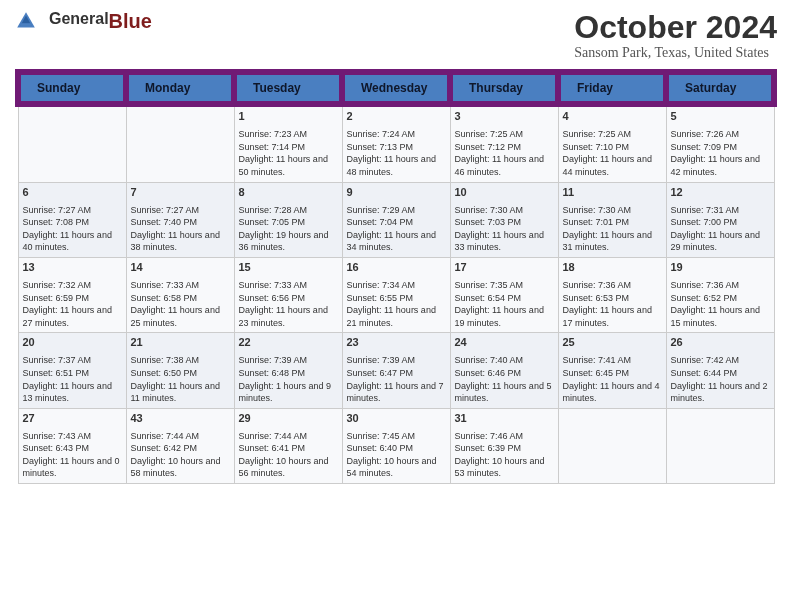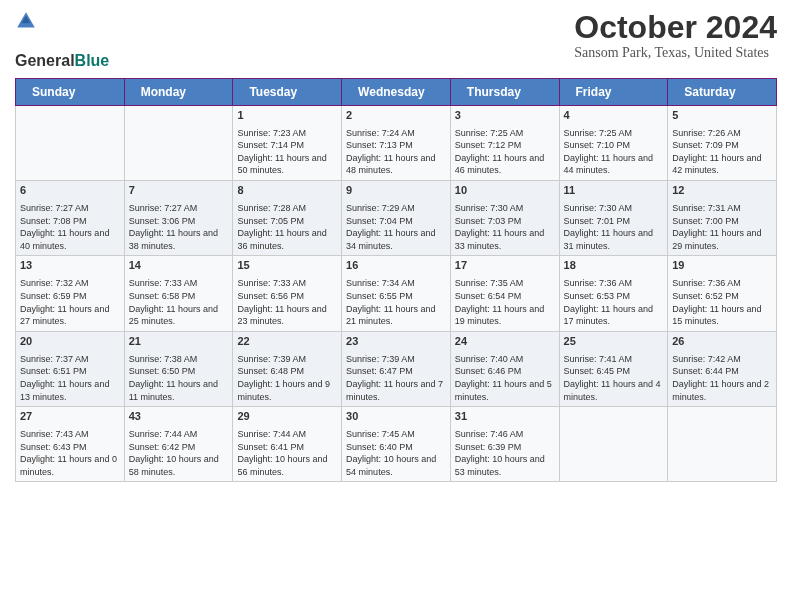--- a/index.html
+++ b/index.html
@@ -17,34 +17,33 @@
       padding: 10px 15px 10px 15px;
     }
     .header {
       display: flex;
       justify-content: space-between;
       align-items: flex-start;
       margin-bottom: 8px;
     }
     .logo {
       display: flex;
-      align-items: flex-start;
-      gap: 20px;
-      flex-direction: column;
+      align-items: center;
+      gap: 12px;
     }
     .logo-text-general {
       font-size: 16px;
       font-weight: bold;
       color: #333;
       line-height: 1.1;
     }
     .logo-text-blue {
-      font-size: 16px;
-      font-weight: bold;
-      color: #0f766e;
+      font-size: 20px;
+      font-weight: bold;
+      color: #7f1d1d;
       line-height: 1.1;
     }
     .logo-icon {
       width: 22px;
       height: 22px;
     }
     .title-block {
       text-align: left;
     }
     .main-title {
@@ -58,26 +57,26 @@
       color: #555;
       font-family: Liberation Serif, serif;
     }
     table {
       width: 100%;
       border-collapse: collapse;
       table-layout: fixed;
     }
     thead tr th {
       background: #4a7fc1;
-      color: #ffffff;
+      color: #0f172a;
       font-size: 12px;
       font-weight: bold;
       padding: 6px 16px;
       text-align: left;
-      border: 1px solid #701a75;
+      border: 6px solid #701a75;
     }
     tbody tr td {
       vertical-align: top;
       border: 1px solid #ccc;
       padding: 3px 4px;
       font-size: 9.5px;
       color: #333;
       background: #fff;
       min-height: 70px;
     }
@@ -167,25 +166,25 @@
             <div class="day-info"><span>Sunrise: 7:26 AM</span><br><span>Sunset: 7:09 PM</span><br><span>Daylight: 11 hours and 42 minutes.</span></div>
           </td>
         </tr>
         <tr>
           <td>
             <span class="day-number">6</span>
             <div class="day-info"><span>Sunrise: 7:27 AM</span><br><span>Sunset: 7:08 PM</span><br><span>Daylight: 11 hours and 40 minutes.</span></div>
           </td>
           <td>
             <span class="day-number">7</span>
-            <div class="day-info"><span>Sunrise: 7:27 AM</span><br><span>Sunset: 3:06 PM</span><br><span>Daylight: 11 hours and 38 minutes.</span></div>
+            <div class="day-info"><span>Sunrise: 7:27 AM</span><br><span>Sunset: 7:40 PM</span><br><span>Daylight: 11 hours and 38 minutes.</span></div>
           </td>
           <td>
             <span class="day-number">8</span>
-            <div class="day-info"><span>Sunrise: 7:28 AM</span><br><span>Sunset: 7:05 PM</span><br><span>Daylight: 11 hours and 36 minutes.</span></div>
+            <div class="day-info"><span>Sunrise: 7:28 AM</span><br><span>Sunset: 7:05 PM</span><br><span>Daylight: 19 hours and 36 minutes.</span></div>
           </td>
           <td>
             <span class="day-number">9</span>
             <div class="day-info"><span>Sunrise: 7:29 AM</span><br><span>Sunset: 7:04 PM</span><br><span>Daylight: 11 hours and 34 minutes.</span></div>
           </td>
           <td>
             <span class="day-number">10</span>
             <div class="day-info"><span>Sunrise: 7:30 AM</span><br><span>Sunset: 7:03 PM</span><br><span>Daylight: 11 hours and 33 minutes.</span></div>
           </td>
           <td>

